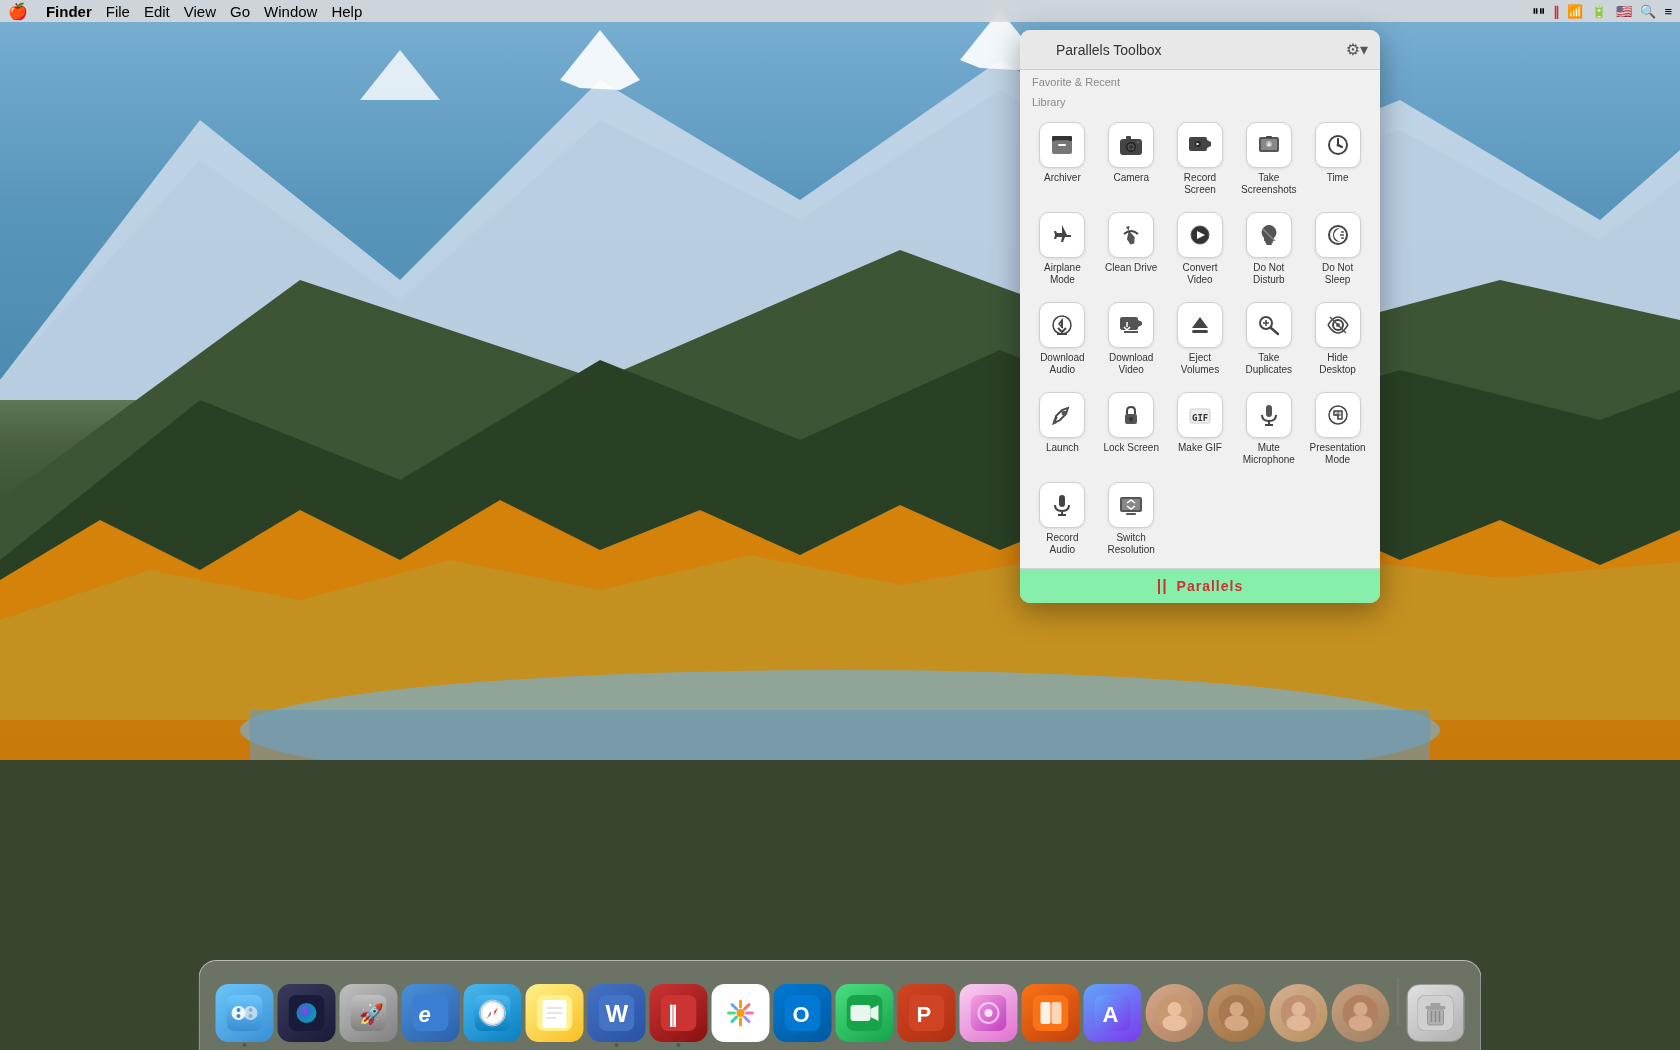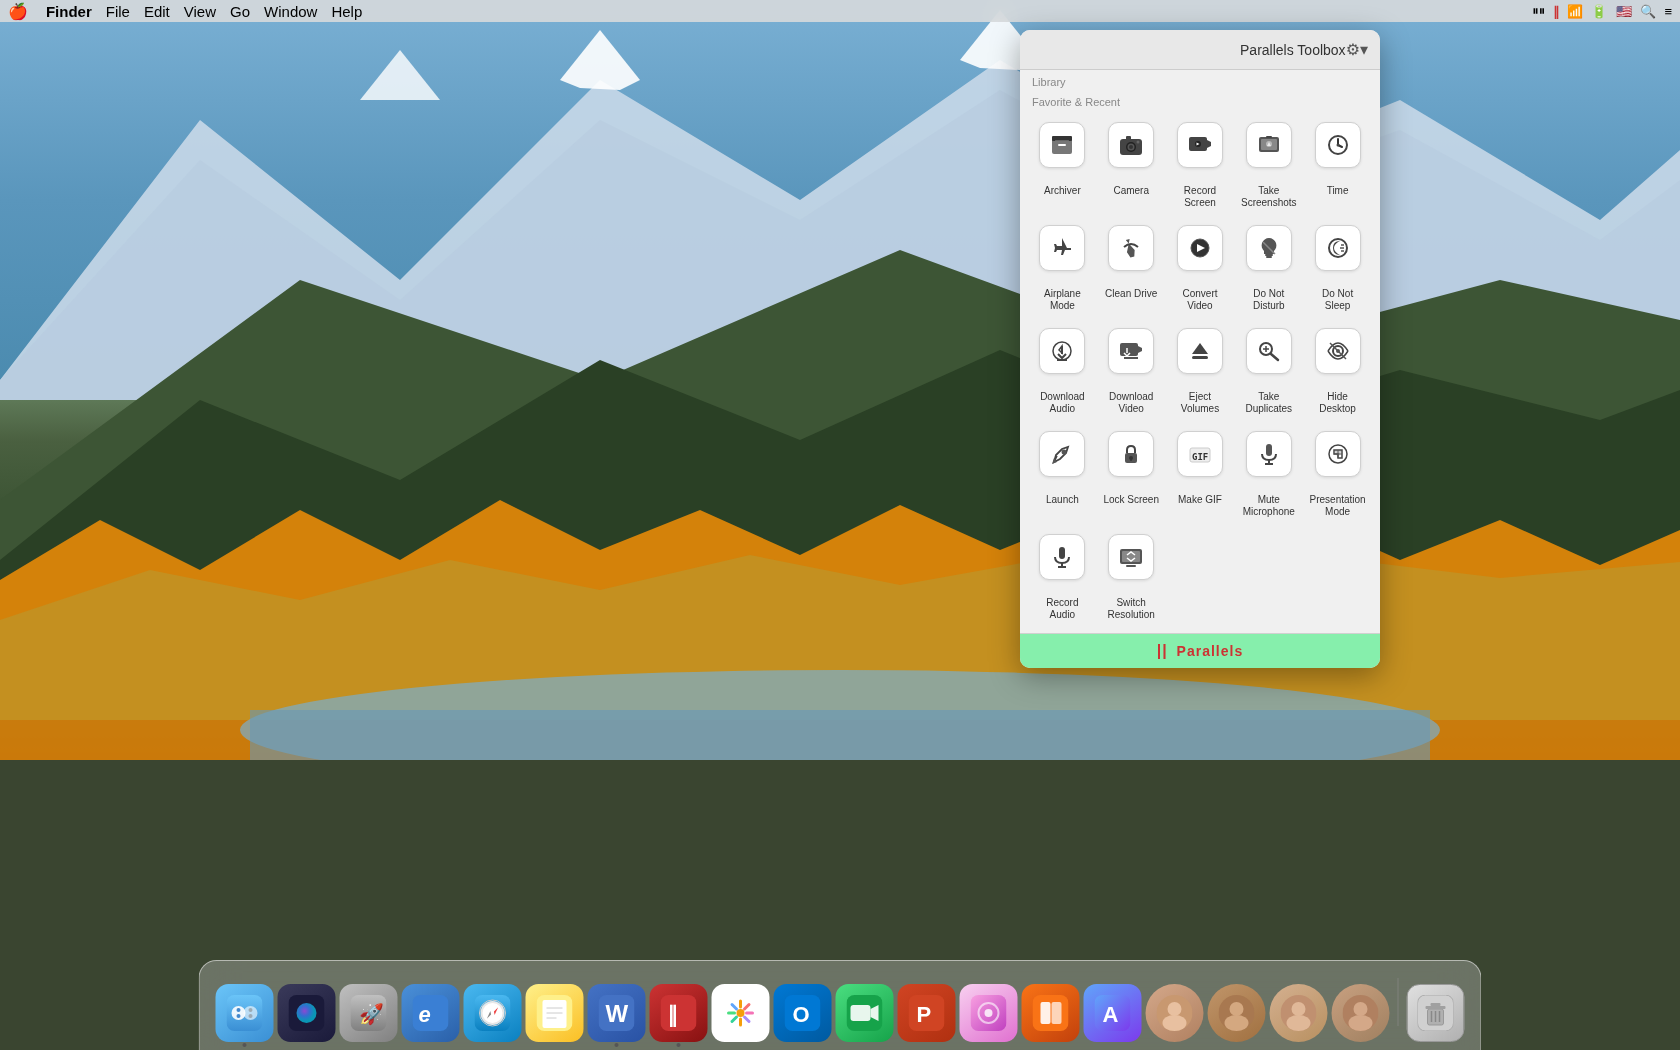--- a/index.html
+++ b/index.html
@@ -145,21 +145,21 @@
       border-bottom: 1px solid #ccc;
       padding: 10px 12px;
       display: flex;
       align-items: center;
       justify-content: space-between;
     }
     .panel-title {
       font-size: 14px;
       font-weight: 500;
       color: #333;
-      text-align: right;
+      text-align: left;
       flex: 1;
     }
     .panel-gear {
       font-size: 16px;
       color: #555;
       cursor: pointer;
       display: flex;
       align-items: center;
     }
 
@@ -191,21 +191,21 @@
     .tool-icon {
       width: 46px;
       height: 46px;
       background: #fff;
       border-radius: 10px;
       border: 1px solid #d0d0d0;
       display: flex;
       align-items: center;
       justify-content: center;
       font-size: 22px;
-      margin-bottom: 17px;
+      margin-bottom: 4px;
       box-shadow: 0 1px 3px rgba(0,0,0,0.1);
     }
 
     .tool-label {
       font-size: 10px;
       color: #333;
       text-align: center;
       line-height: 1.2;
       max-width: 58px;
     }
@@ -313,23 +313,23 @@
 <div id="parallels-panel">
 
   <div class="panel-header">
     <div style="width:24px"></div>
     <div class="panel-title">Parallels Toolbox</div>
     <div class="panel-gear">
       <span>⚙▾</span>
     </div>
   </div>
 
+  <div class="panel-section-label">Favorite &amp; Recent</div>
+
   <div class="panel-section-label">Library</div>
-
-  <div class="panel-section-label">Favorite &amp; Recent</div>
 
   <div class="tools-grid">
 
     <div class="tool-item">
       <div class="tool-icon">
         <svg width="26" height="26" viewBox="0 0 26 26" fill="none">
           <rect x="3" y="6" width="20" height="16" rx="2" fill="#555" opacity="0.8"></rect>
           <rect x="3" y="4" width="20" height="5" rx="1" fill="#333"></rect>
           <rect x="9" y="12" width="8" height="2" rx="1" fill="white"></rect>
           <rect x="6" y="8" width="14" height="1" rx="0.5" fill="#666"></rect>

